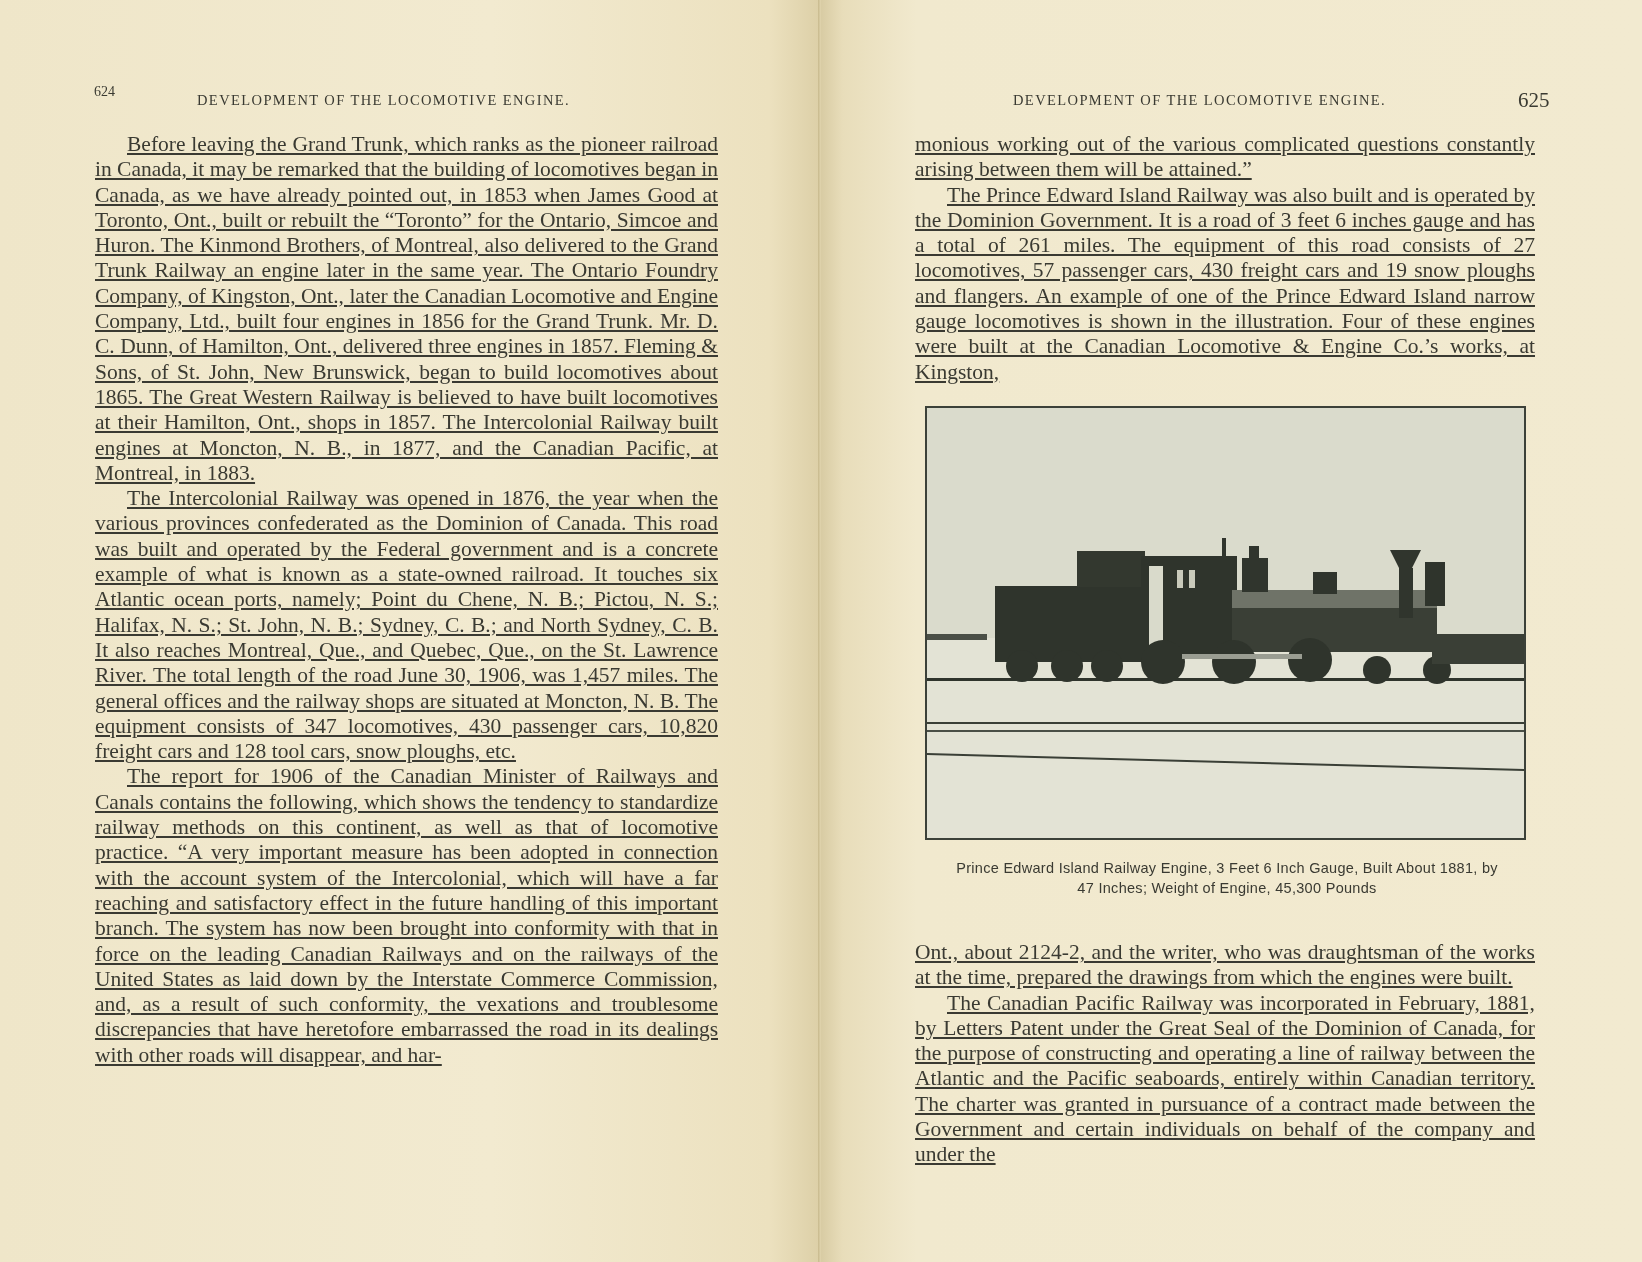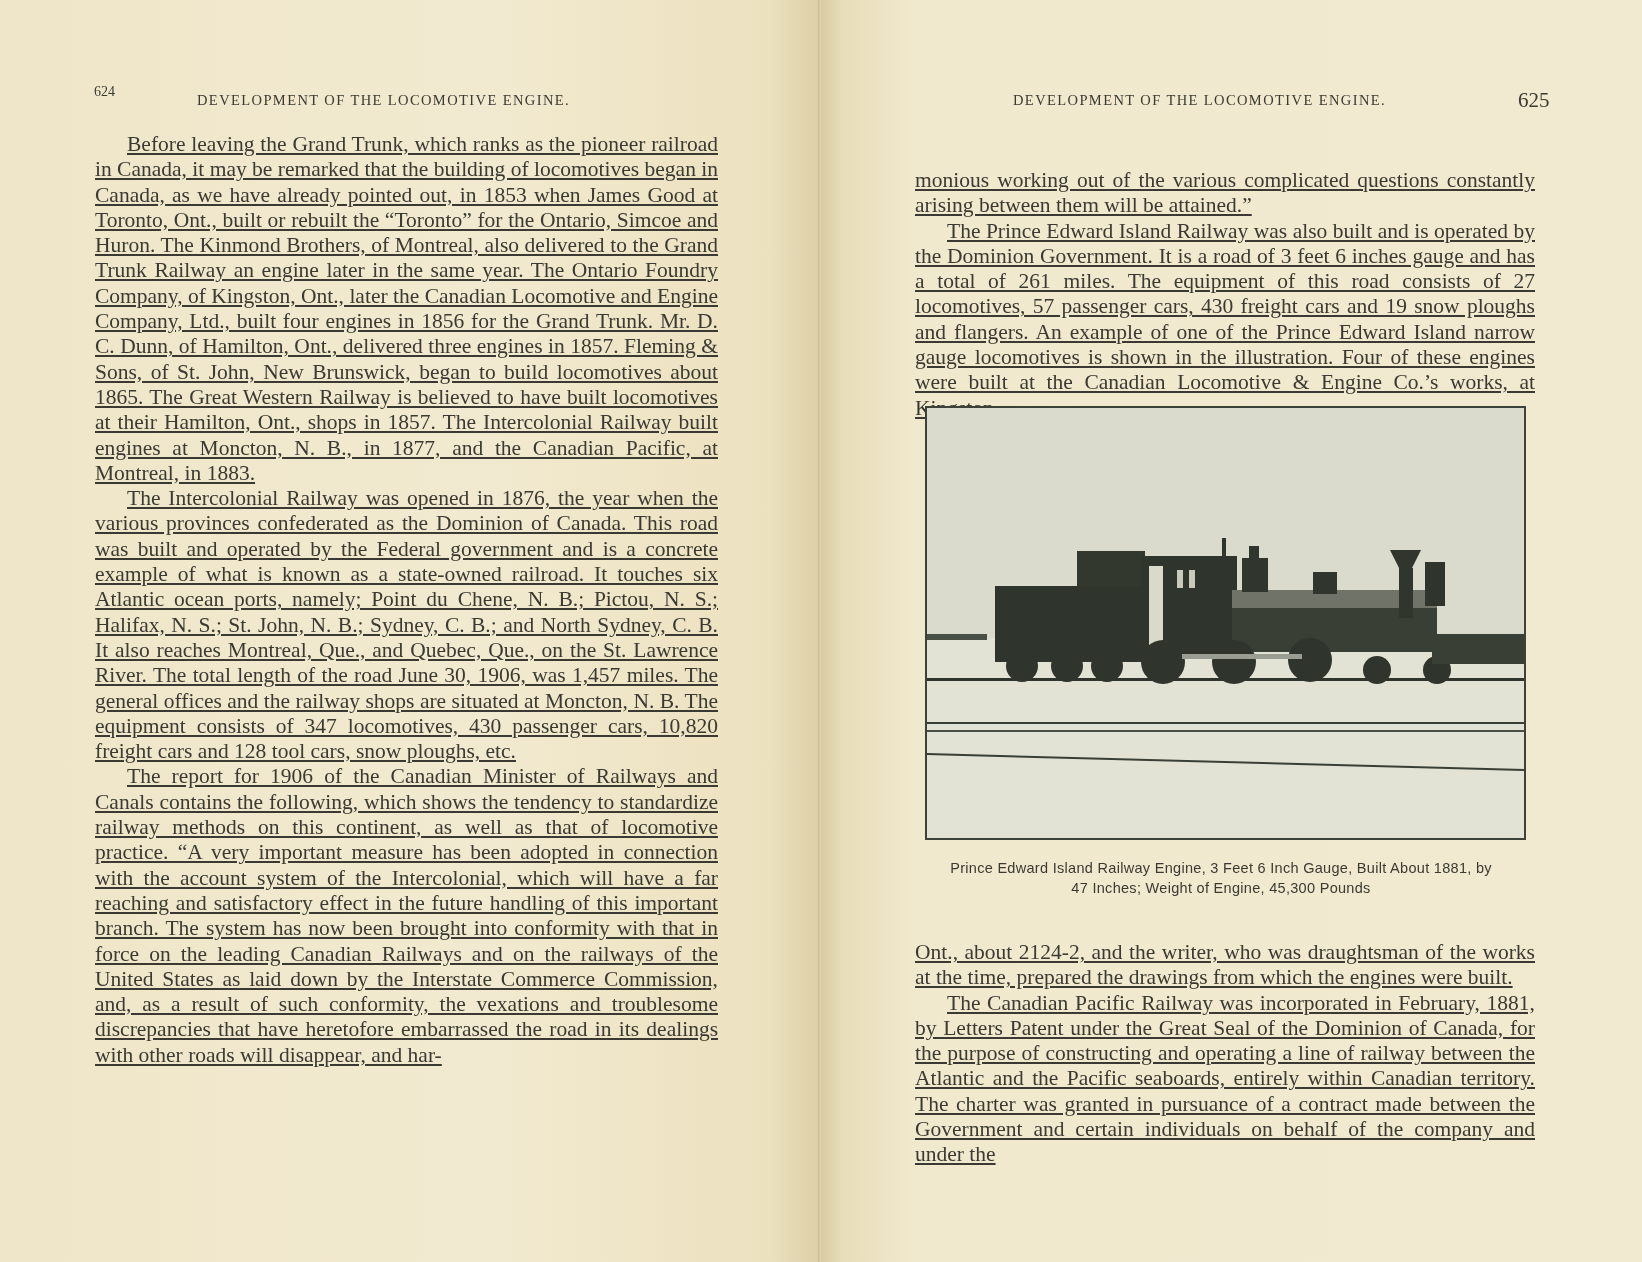--- a/index.html
+++ b/index.html
@@ -62,21 +62,21 @@
       <p>Before leaving the Grand Trunk, which ranks as the pioneer railroad in Canada, it may be remarked that the building of locomotives began in Canada, as we have already pointed out, in 1853 when James Good at Toronto, Ont., built or rebuilt the “Toronto” for the Ontario, Simcoe and Huron. The Kinmond Brothers, of Montreal, also delivered to the Grand Trunk Railway an engine later in the same year. The Ontario Foundry Company, of Kingston, Ont., later the Canadian Locomotive and Engine Company, Ltd., built four engines in 1856 for the Grand Trunk. Mr. D. C. Dunn, of Hamilton, Ont., delivered three engines in 1857. Fleming &amp; Sons, of St. John, New Brunswick, began to build locomotives about 1865. The Great Western Railway is believed to have built locomotives at their Hamilton, Ont., shops in 1857. The Intercolonial Railway built engines at Moncton, N. B., in 1877, and the Canadian Pacific, at Montreal, in 1883.</p>
       <p>The Intercolonial Railway was opened in 1876, the year when the various provinces confederated as the Dominion of Canada. This road was built and operated by the Federal government and is a concrete example of what is known as a state-owned railroad. It touches six Atlantic ocean ports, namely; Point du Chene, N. B.; Pictou, N. S.; Halifax, N. S.; St. John, N. B.; Sydney, C. B.; and North Sydney, C. B. It also reaches Montreal, Que., and Quebec, Que., on the St. Lawrence River. The total length of the road June 30, 1906, was 1,457 miles. The general offices and the railway shops are situated at Moncton, N. B. The equipment consists of 347 locomotives, 430 passenger cars, 10,820 freight cars and 128 tool cars, snow ploughs, etc.</p>
       <p>The report for 1906 of the Canadian Minister of Railways and Canals contains the following, which shows the tendency to standardize railway methods on this continent, as well as that of locomotive practice. “A very important measure has been adopted in connection with the account system of the Intercolonial, which will have a far reaching and satisfactory effect in the future handling of this important branch. The system has now been brought into conformity with that in force on the leading Canadian Railways and on the railways of the United States as laid down by the Interstate Commerce Commission, and, as a result of such conformity, the vexations and troublesome discrepancies that have heretofore embarrassed the road in its dealings with other roads will disappear, and har-</p>
     </div>
   </div>
 
   <div class="page right">
     <span class="head-title" style="left:195px;">DEVELOPMENT OF THE LOCOMOTIVE ENGINE.</span>
     <span class="page-num" style="left:688px;">625</span>
 
-    <div class="text-block top" style="left:97px;margin-top:36px;">
+    <div class="text-block top" style="left:97px;">
       <p class="cont">monious working out of the various complicated questions constantly arising between them will be attained.”</p>
       <p>The Prince Edward Island Railway was also built and is operated by the Dominion Government. It is a road of 3 feet 6 inches gauge and has a total of 261 miles. The equipment of this road consists of 27 locomotives, 57 passenger cars, 430 freight cars and 19 snow ploughs and flangers. An example of one of the Prince Edward Island narrow gauge locomotives is shown in the illustration. Four of these engines were built at the Canadian Locomotive &amp; Engine Co.’s works, at Kingston,</p>
     </div>
 
     <div class="figure" style="left:107px;">
       <svg width="597" height="430" viewBox="0 0 597 430">
         <rect x="0" y="0" width="597" height="430" fill="#dadbcc"></rect>
         <rect x="0" y="230" width="597" height="200" fill="#e3e3d5"></rect>
 
         <rect x="0" y="226" width="60" height="6" fill="#4a4f46"></rect>
@@ -112,21 +112,21 @@
         <rect x="255" y="246" width="120" height="5" fill="#9a9d92"></rect>
         <rect x="505" y="226" width="92" height="30" fill="#3a3f36"></rect>
 
         <rect x="0" y="270" width="597" height="3" fill="#2f342c"></rect>
         <rect x="0" y="314" width="597" height="2" fill="#3a3f36"></rect>
         <rect x="0" y="322" width="597" height="2" fill="#4a4f46"></rect>
         <line x1="0" y1="346" x2="597" y2="362" stroke="#3a3f36" stroke-width="2"></line>
       </svg>
     </div>
 
-    <div class="caption" style="left:78px;">
+    <div class="caption" style="left:84px;">
       <div>Prince Edward Island Railway Engine, 3 Feet 6 Inch Gauge, Built About 1881, by</div>
       <div>47 Inches; Weight of Engine, 45,300 Pounds</div>
     </div>
 
     <div class="text-block bottom" style="left:97px;">
       <p class="cont">Ont., about 2124-2, and the writer, who was draughtsman of the works at the time, prepared the drawings from which the engines were built.</p>
       <p>The Canadian Pacific Railway was incorporated in February, 1881, by Letters Patent under the Great Seal of the Dominion of Canada, for the purpose of constructing and operating a line of railway between the Atlantic and the Pacific seaboards, entirely within Canadian territory. The charter was granted in pursuance of a contract made between the Government and certain individuals on behalf of the company and under the</p>
     </div>
   </div>
 

